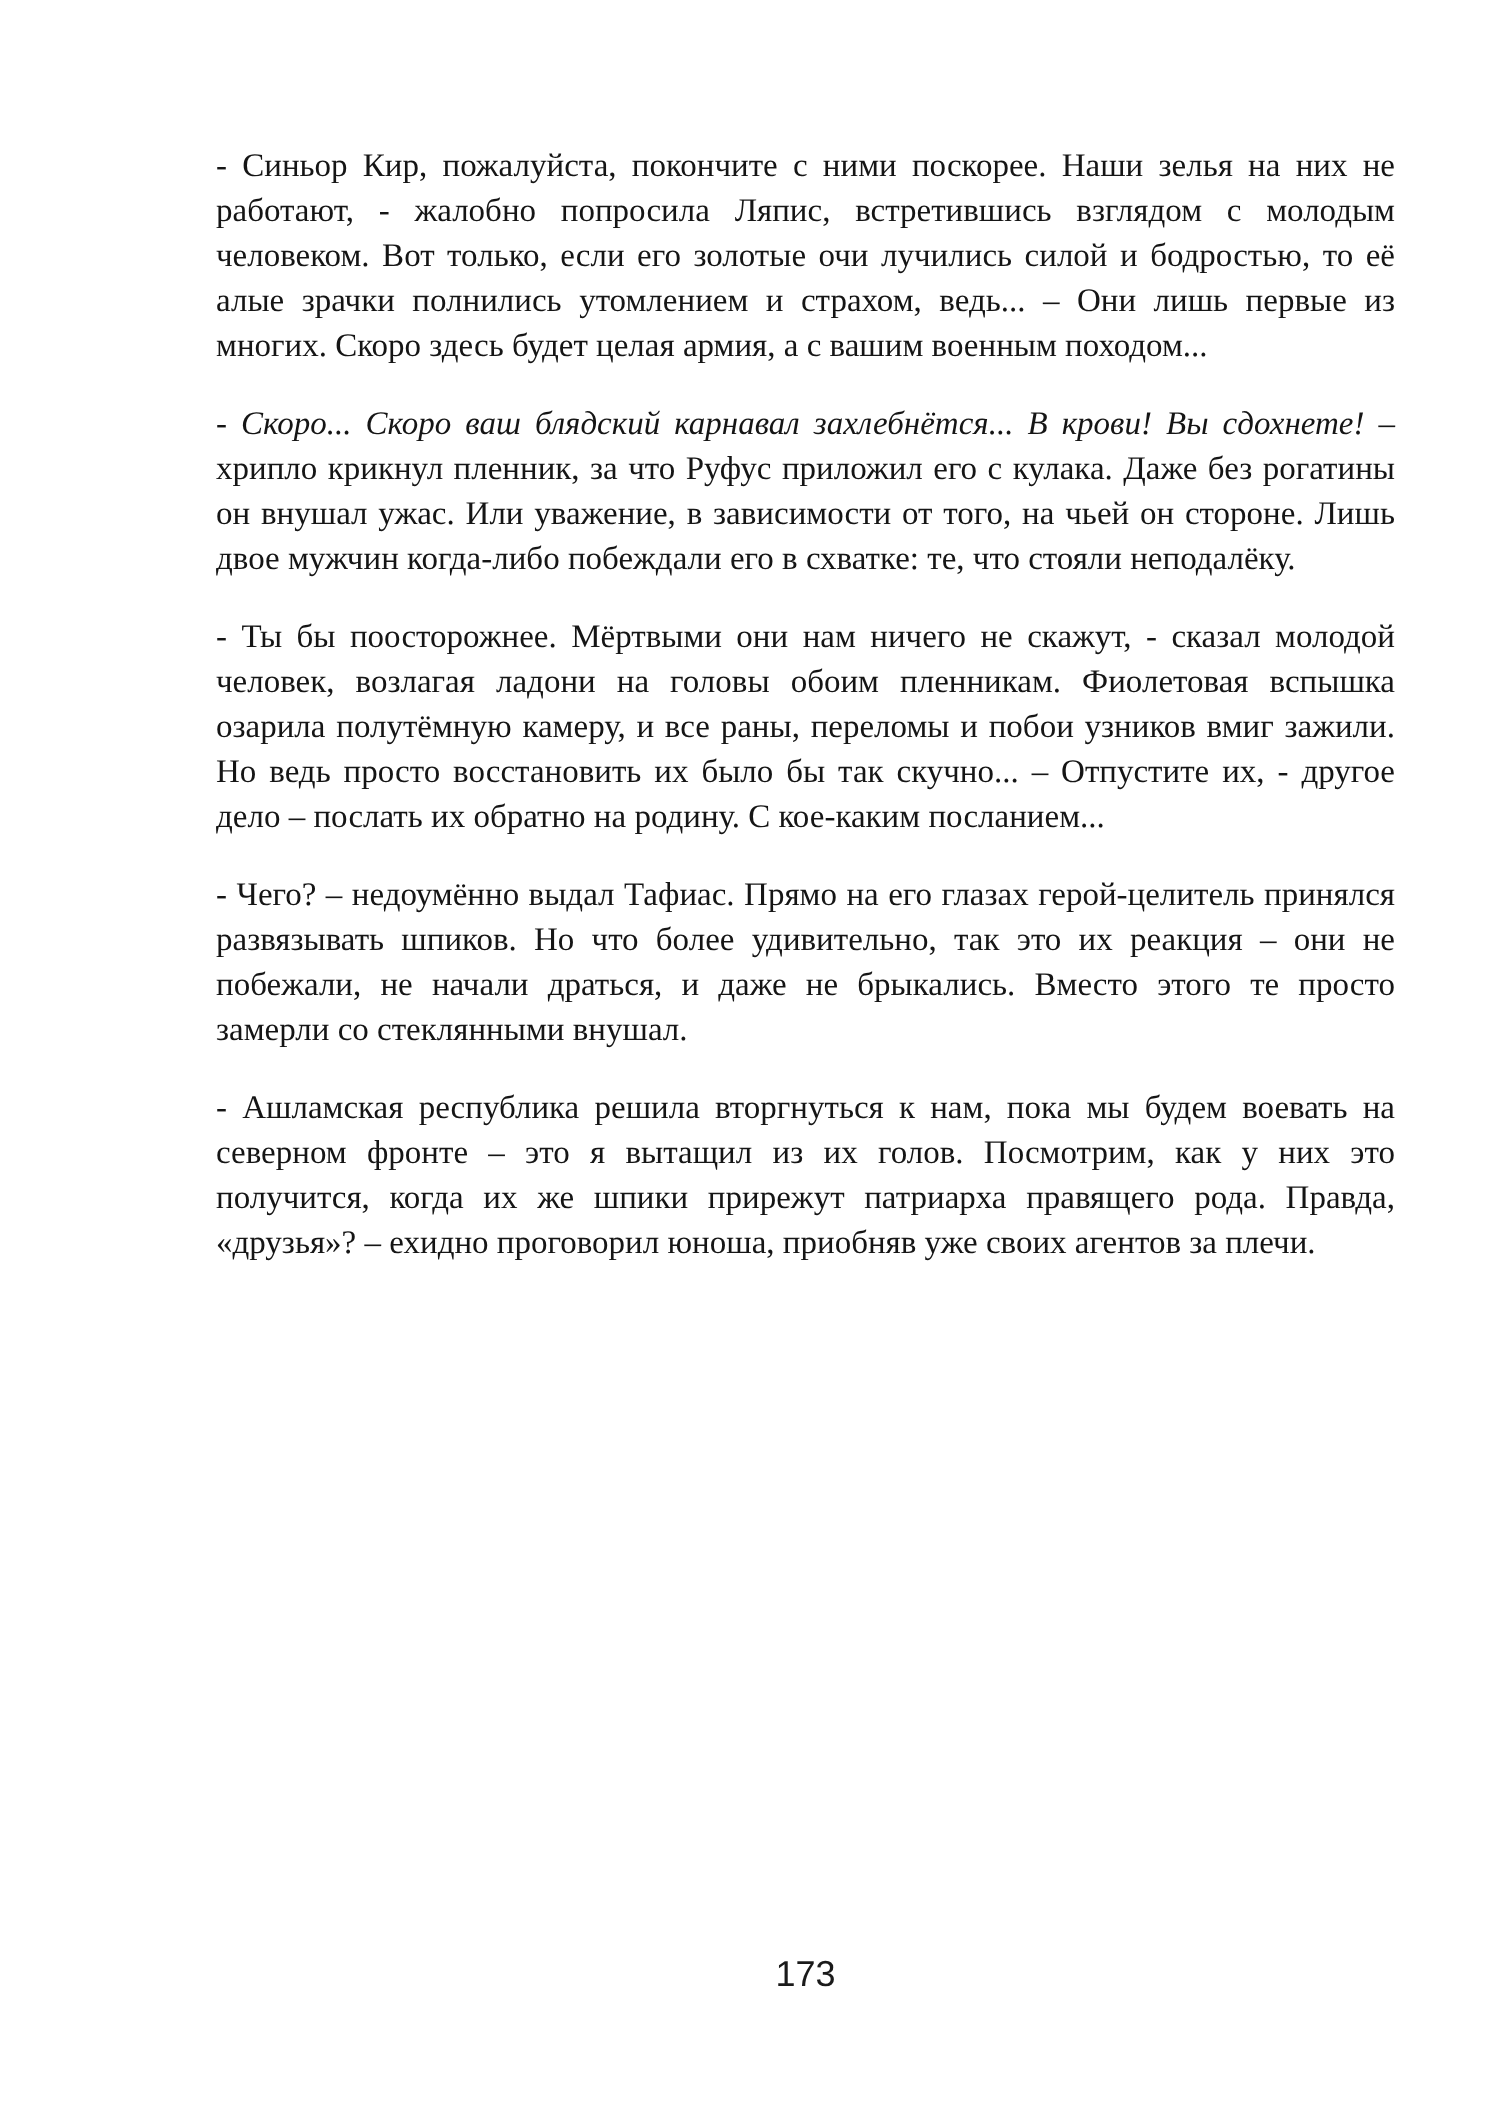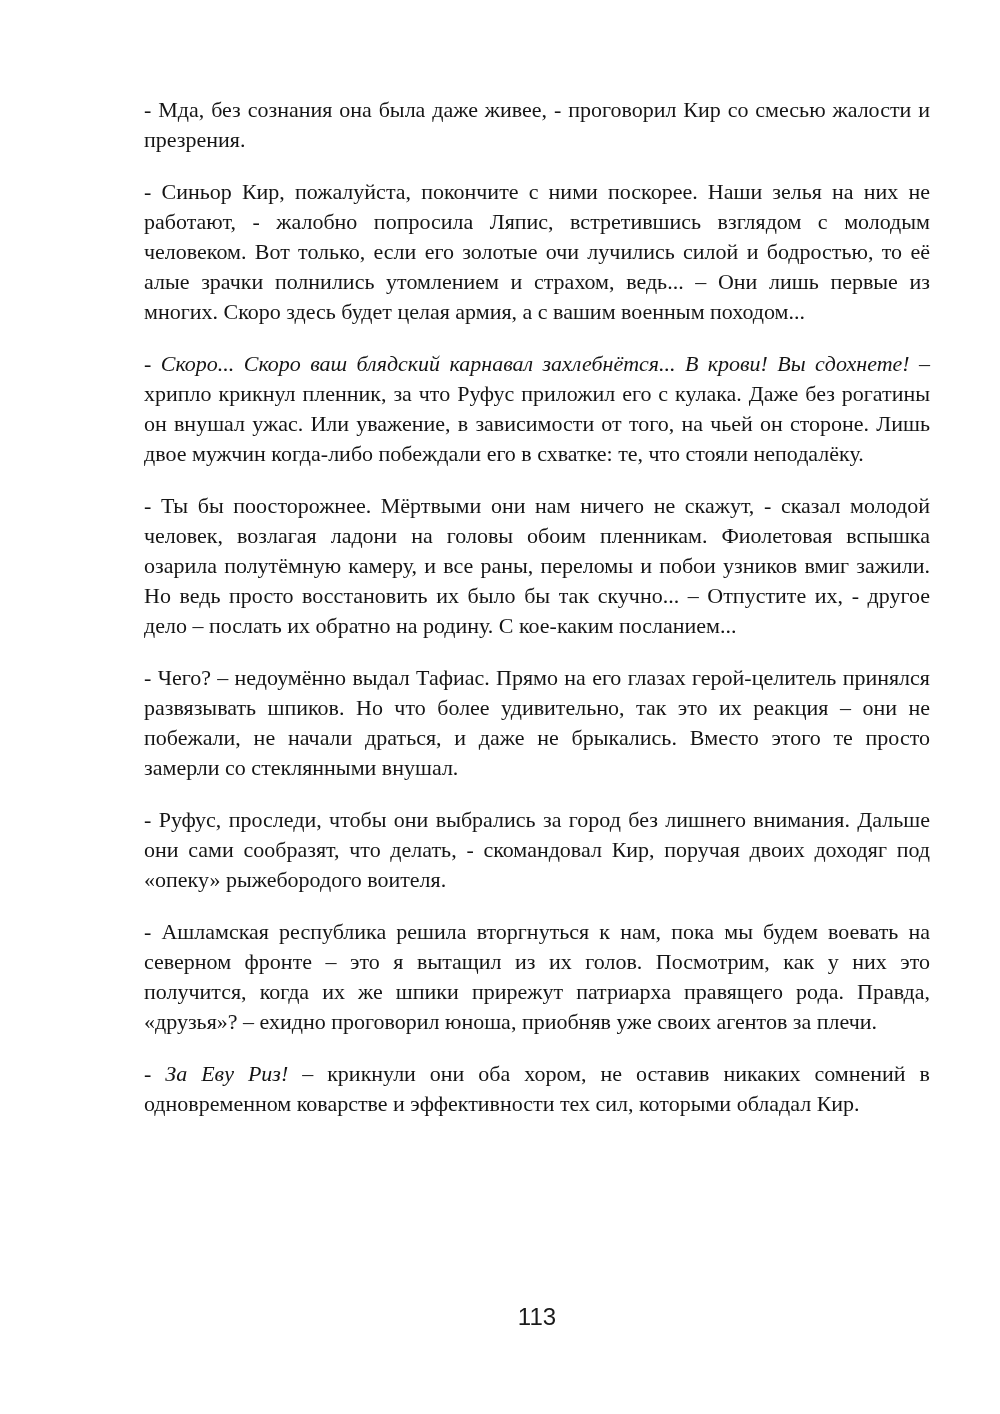--- a/index.html
+++ b/index.html
@@ -50,23 +50,20 @@
     font-family: "Liberation Sans", "DejaVu Sans", sans-serif;
     font-size: 24px;
     color: #1a1a1a;
   }
 </style>
 </head>
 <body>
 
 <div class="sheet">
   <div class="text-block">
-      <p class="para"><span class="run-normal">- Мда, без сознания она была даже живее, - проговорил Кир со смесью жалости и презрения.</span></p>
       <p class="para"><span class="run-normal">- Синьор Кир, пожалуйста, покончите с ними поскорее. Наши зелья на них не работают, - жалобно попросила Ляпис, встретившись взглядом с молодым человеком. Вот только, если его золотые очи лучились силой и бодростью, то её алые зрачки полнились утомлением и страхом, ведь... – Они лишь первые из многих. Скоро здесь будет целая армия, а с вашим военным походом...</span></p>
       <p class="para"><span class="run-normal">- </span><span class="run-bold-italic">Скоро... Скоро ваш блядский карнавал захлебнётся... В крови! Вы сдохнете!</span><span class="run-normal"> – хрипло крикнул пленник, за что Руфус приложил его с кулака. Даже без рогатины он внушал ужас. Или уважение, в зависимости от того, на чьей он стороне. Лишь двое мужчин когда-либо побеждали его в схватке: те, что стояли неподалёку.</span></p>
       <p class="para"><span class="run-normal">- Ты бы поосторожнее. Мёртвыми они нам ничего не скажут, - сказал молодой человек, возлагая ладони на головы обоим пленникам. Фиолетовая вспышка озарила полутёмную камеру, и все раны, переломы и побои узников вмиг зажили. Но ведь просто восстановить их было бы так скучно... – Отпустите их, - другое дело – послать их обратно на родину. С кое-каким посланием...</span></p>
       <p class="para"><span class="run-normal">- Чего? – недоумённо выдал Тафиас. Прямо на его глазах герой-целитель принялся развязывать шпиков. Но что более удивительно, так это их реакция – они не побежали, не начали драться, и даже не брыкались. Вместо этого те просто замерли со стеклянными внушал.</span></p>
-      <p class="para"><span class="run-normal">- Руфус, проследи, чтобы они выбрались за город без лишнего внимания. Дальше они сами сообразят, что делать, - скомандовал Кир, поручая двоих доходяг под «опеку» рыжебородого воителя.</span></p>
       <p class="para"><span class="run-normal">- Ашламская республика решила вторгнуться к нам, пока мы будем воевать на северном фронте – это я вытащил из их голов. Посмотрим, как у них это получится, когда их же шпики прирежут патриарха правящего рода. Правда, «друзья»? – ехидно проговорил юноша, приобняв уже своих агентов за плечи.</span></p>
-      <p class="para"><span class="run-normal">- </span><span class="run-bold-italic">За Еву Риз!</span><span class="run-normal"> – крикнули они оба хором, не оставив никаких сомнений в одновременном коварстве и эффективности тех сил, которыми обладал Кир.</span></p>
     </div>
-  <div class="page-number">113</div>
+  <div class="page-number">173</div>
 </div>
 
 </body></html>

